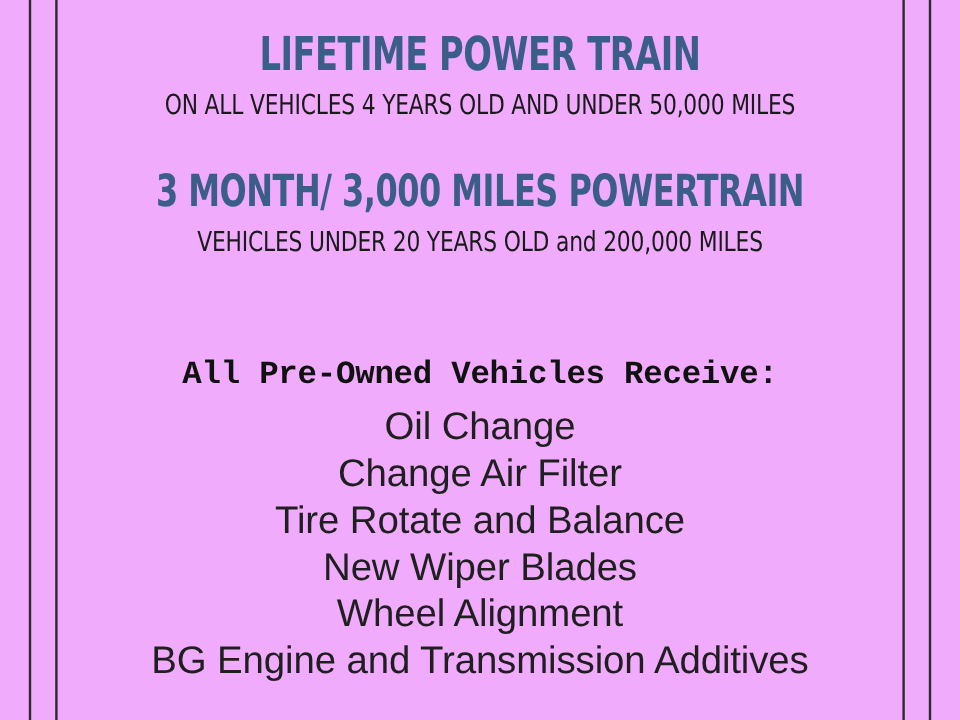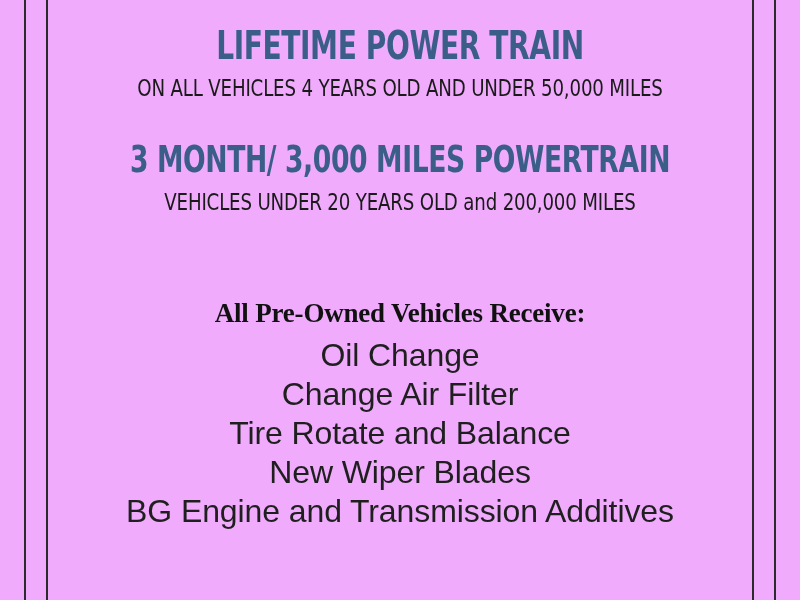--- a/index.html
+++ b/index.html
@@ -97,21 +97,21 @@
   #services {
     position: absolute;
     left: 0;
     top: 297px;
     width: 704px;
     text-align: center;
   }
 
   #services-heading {
     color: #111111;
-    font-family: Liberation Serif, serif;
+    font-family: Liberation Mono, monospace;
     font-weight: 700;
     font-size: 27px;
     line-height: 33px;
     letter-spacing: -0.2px;
     margin: 0 0 6px 0;
     white-space: nowrap;
   }
 
   #services-list {
     list-style: none;
@@ -150,18 +150,19 @@
       <div class="subhead" id="subhead-2">VEHICLES UNDER 20 YEARS OLD and 200,000 MILES</div>
     </div>
 
     <div id="services">
       <div id="services-heading">All Pre-Owned Vehicles Receive:</div>
       <ul id="services-list">
         <li>Oil Change</li>
         <li>Change Air Filter</li>
         <li>Tire Rotate and Balance</li>
         <li>New Wiper Blades</li>
+        <li>Wheel Alignment</li>
         <li>BG Engine and Transmission Additives</li>
       </ul>
     </div>
 
   </div>
 </div>
 
 </body></html>

